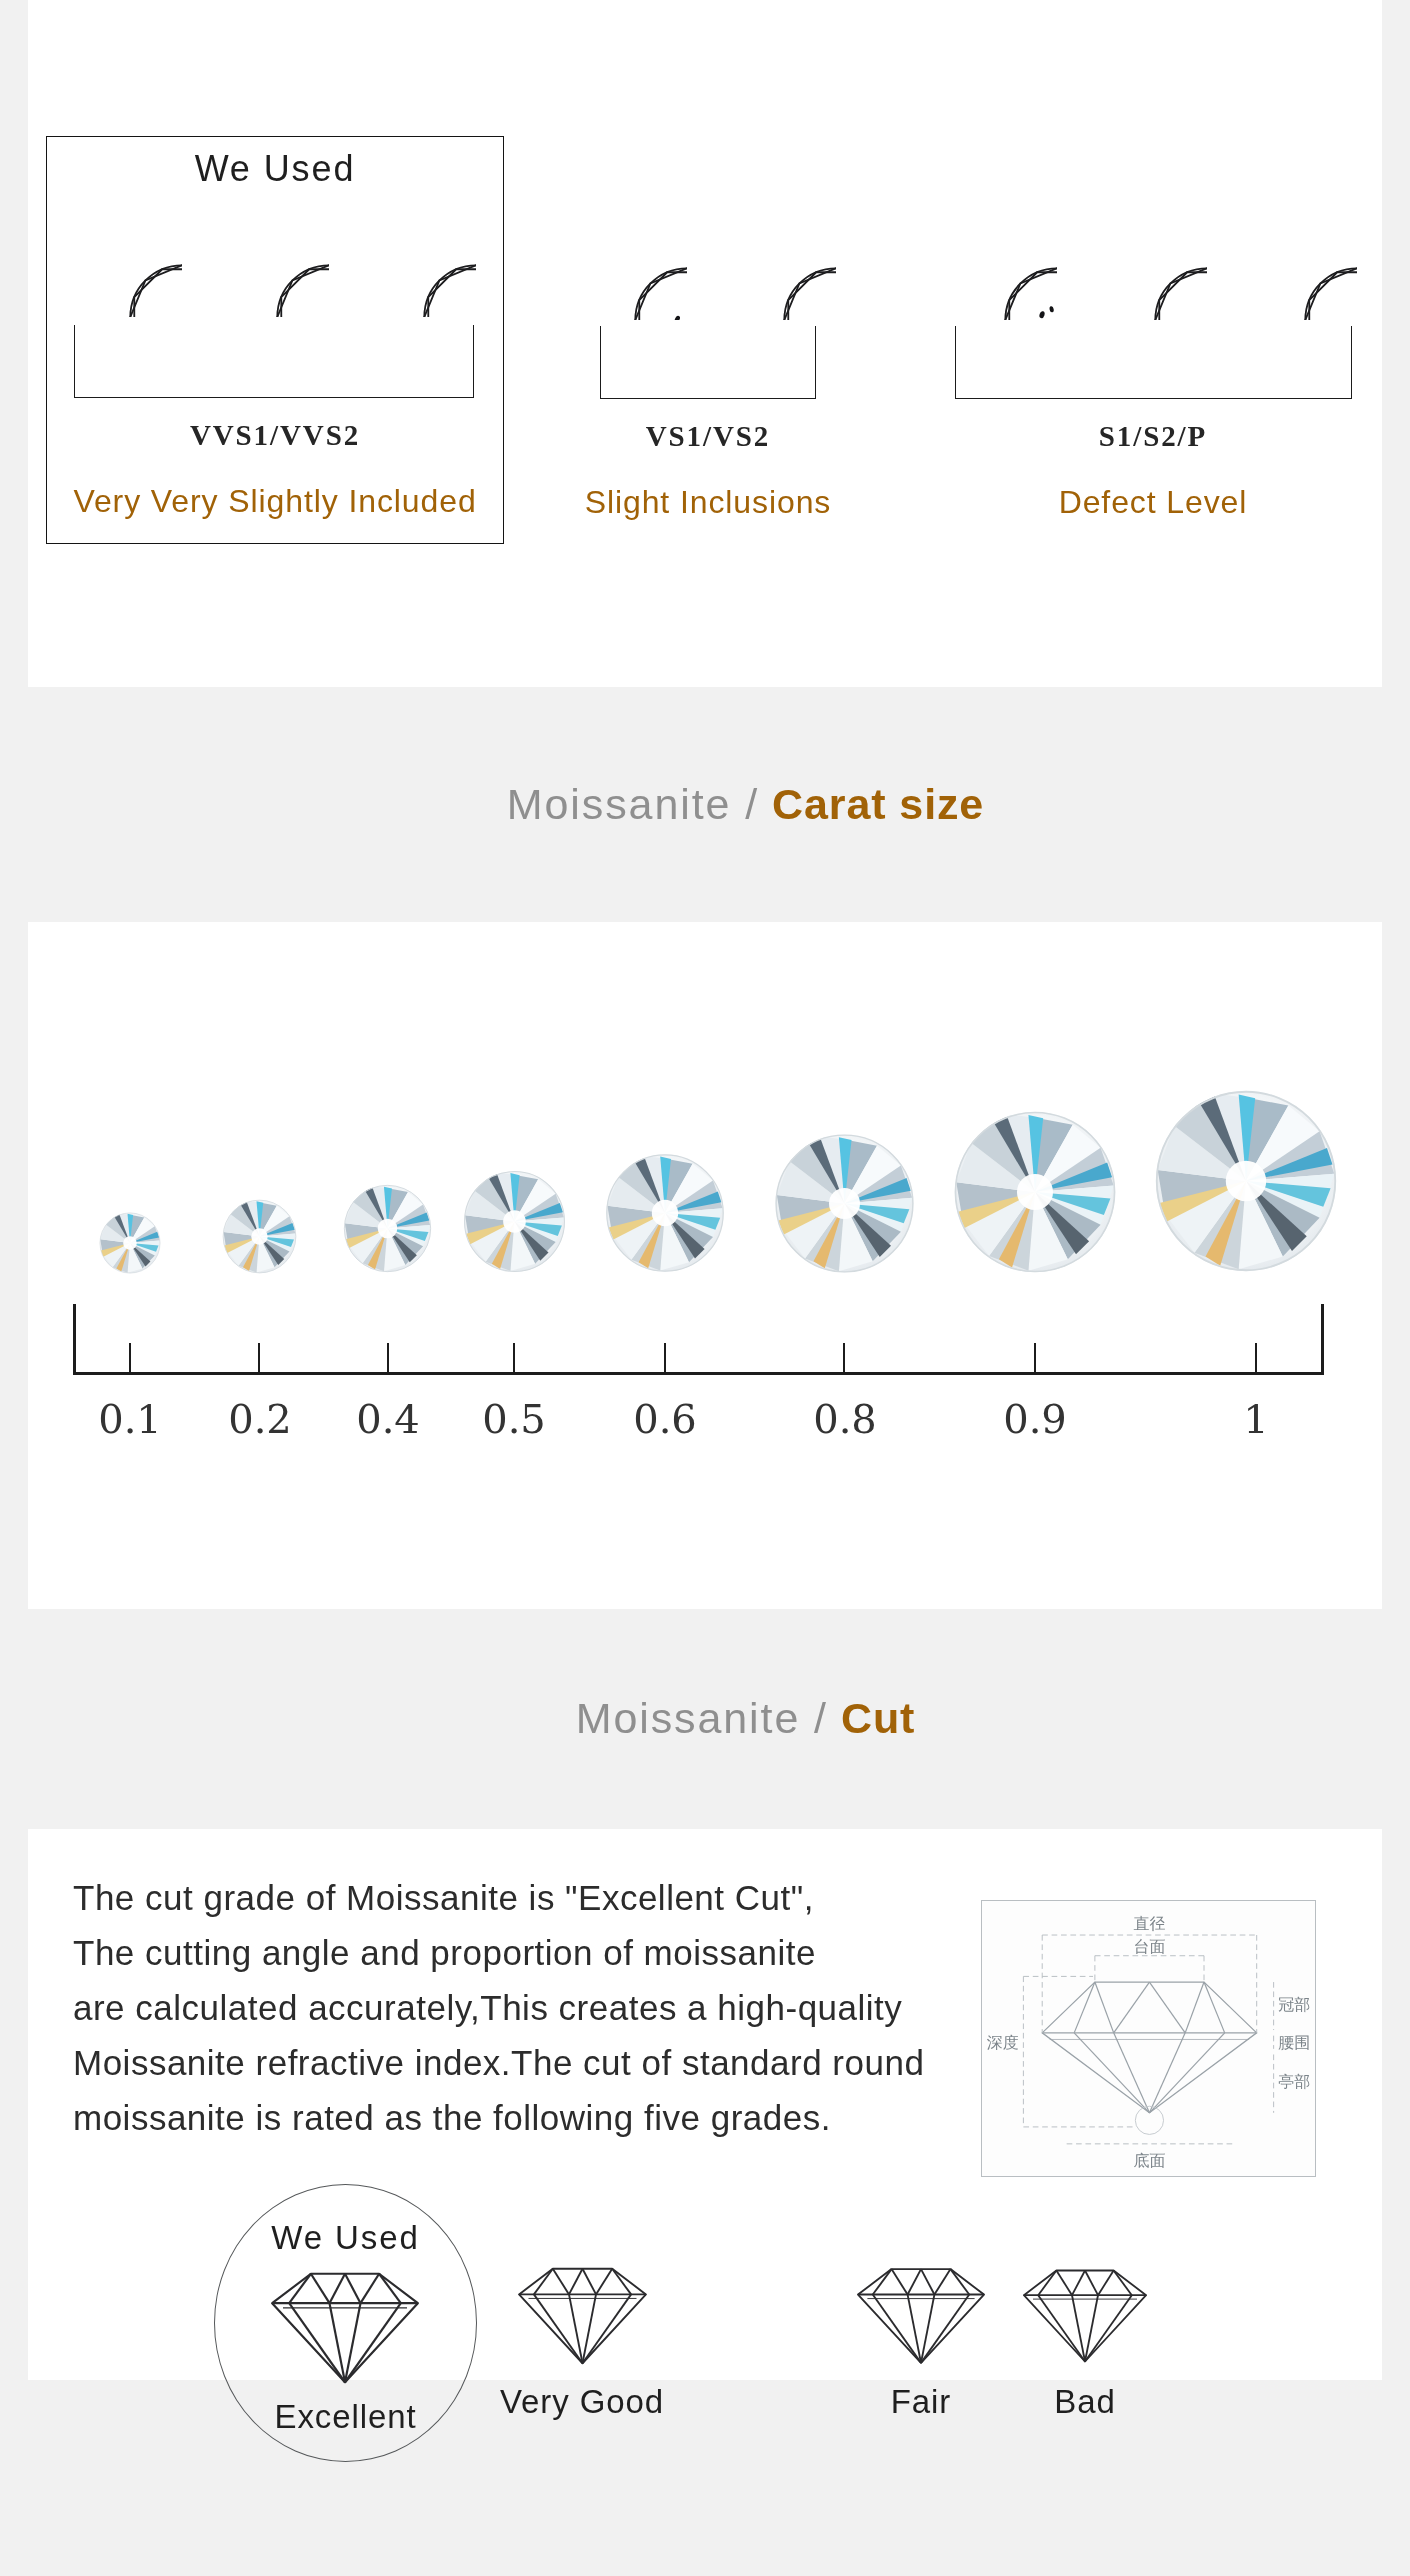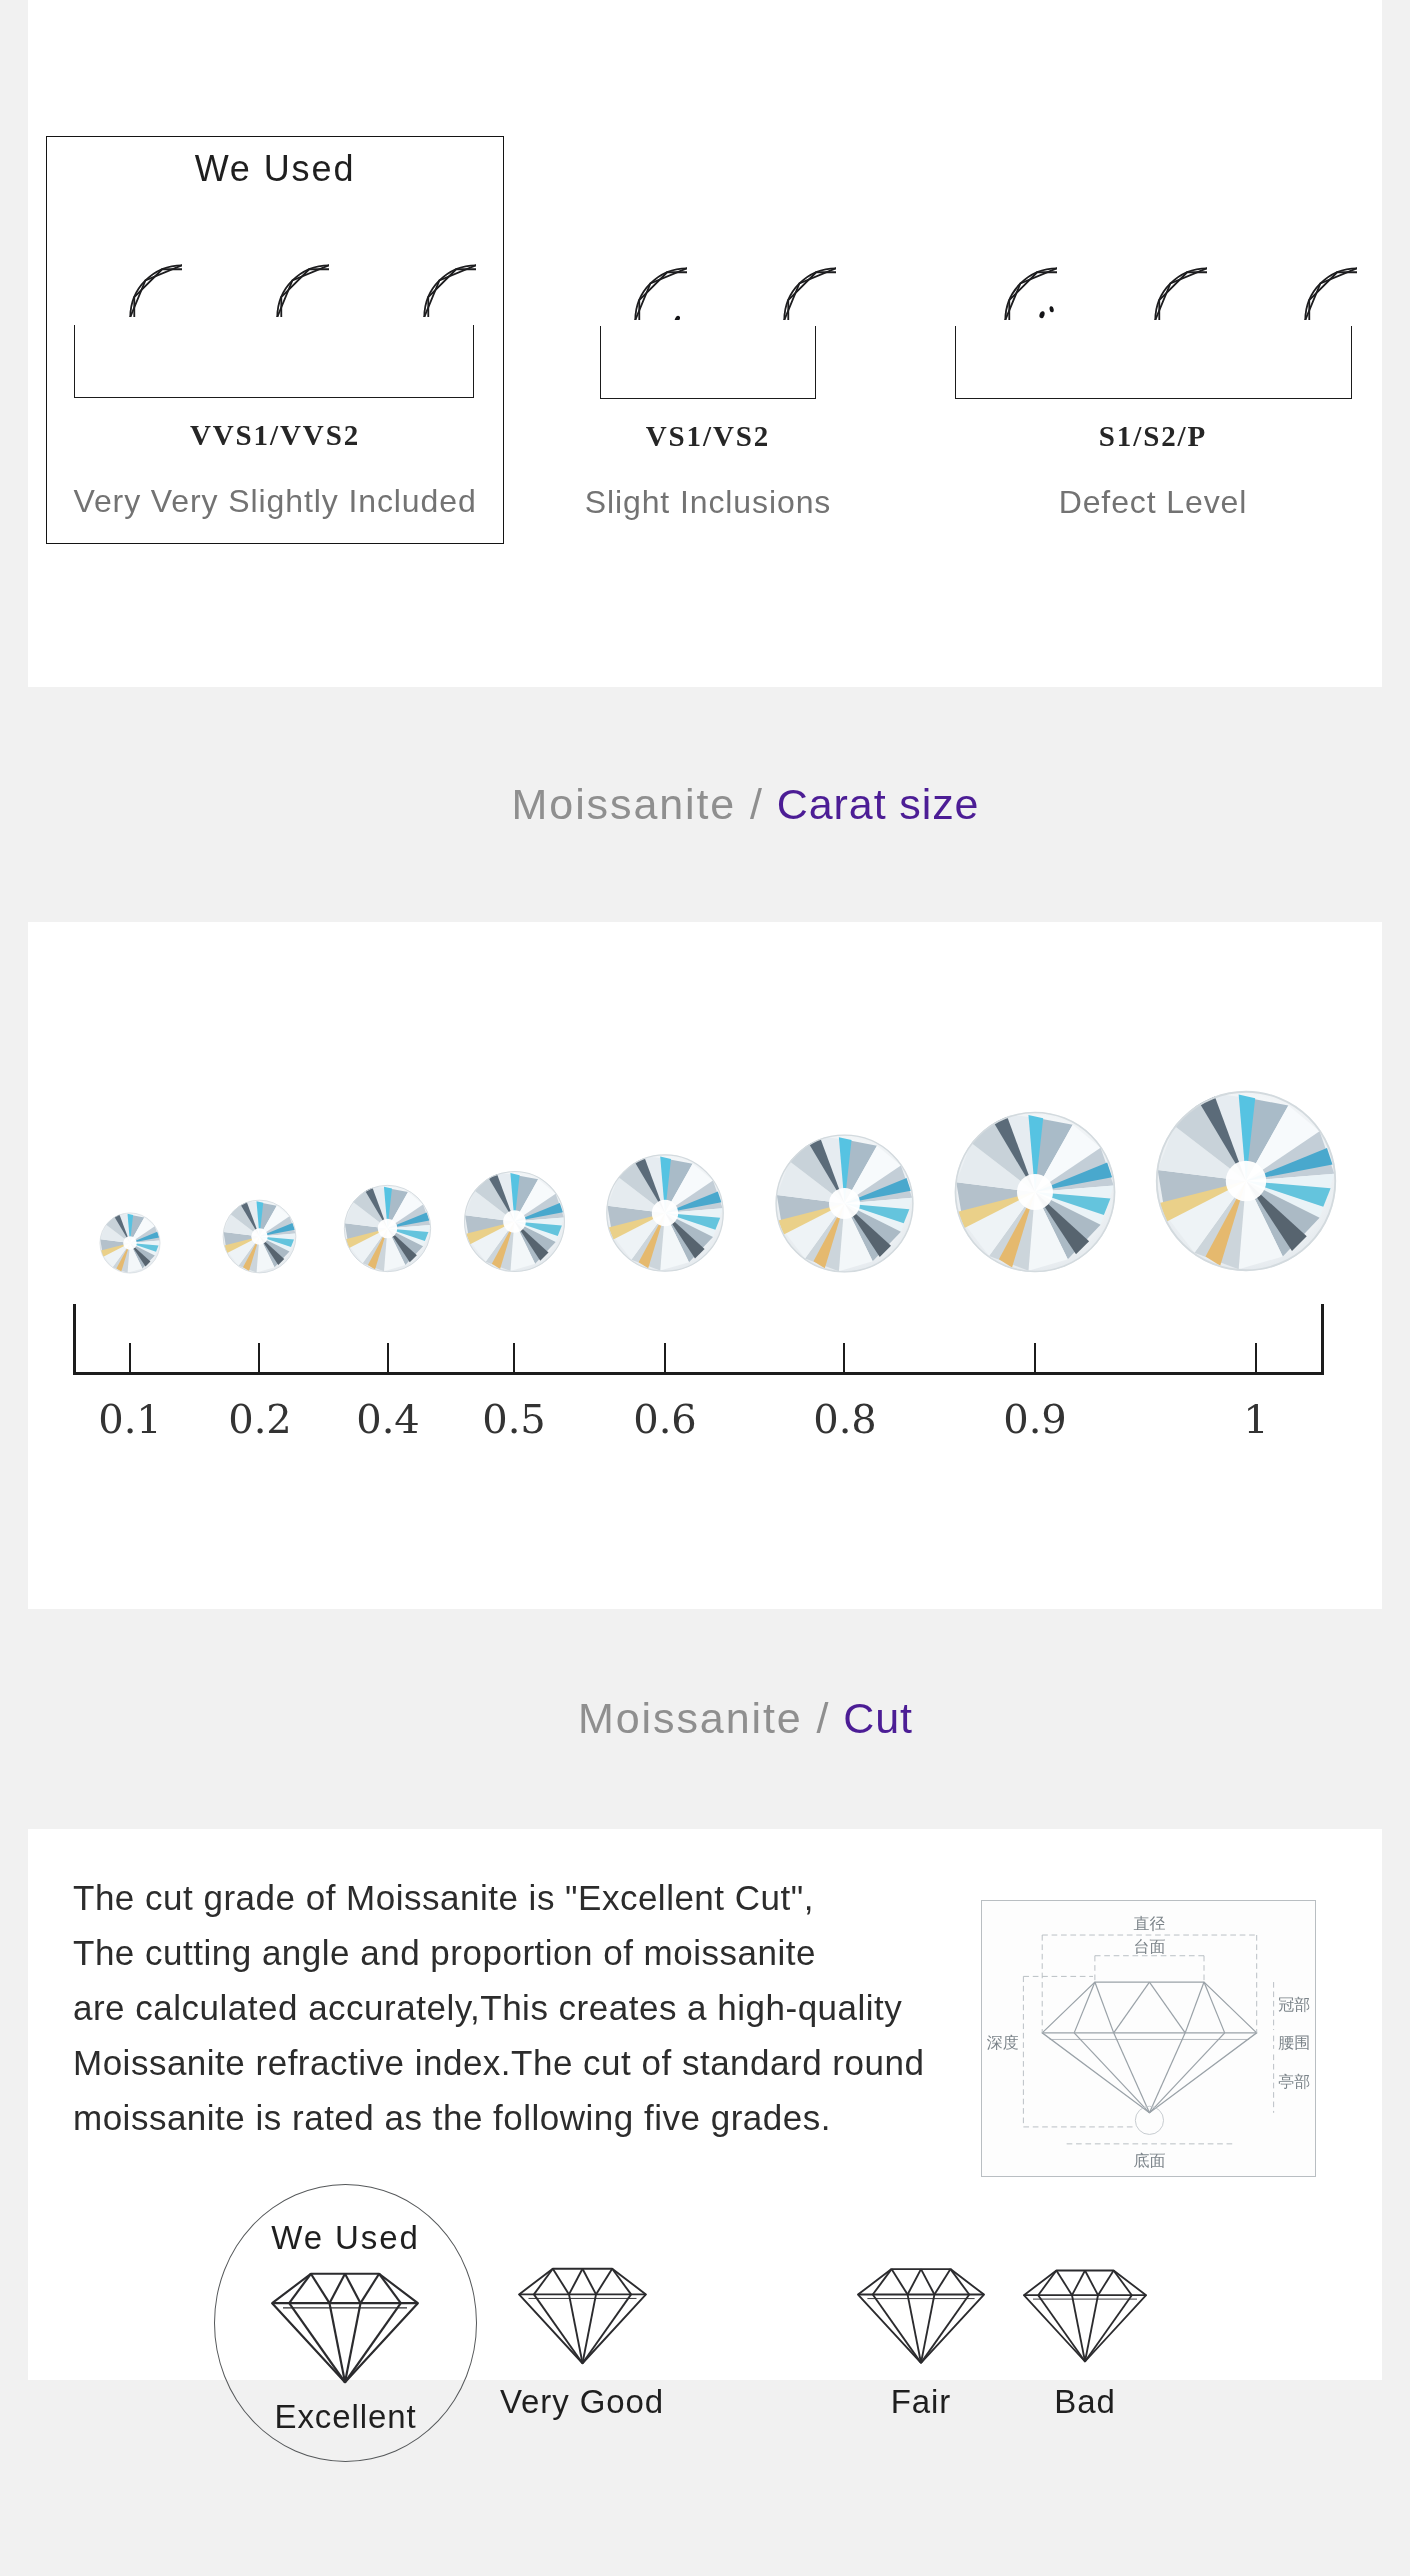--- a/index.html
+++ b/index.html
@@ -6,35 +6,35 @@
   body { background:#f1f1f1; font-family:"Liberation Sans", sans-serif; }
   .page { position:relative; width:1411px; height:2576px; background:#f1f1f1; overflow:hidden; margin:0 auto; }
   .card { position:absolute; left:28px; width:1354px; background:#ffffff; }
   #card-clarity { top:0; height:687px; }
   #band-carat   { top:687px; height:235px; }
   #card-carat   { top:922px; height:687px; }
   #band-cut     { top:1608px; height:221px; }
   #card-cut     { top:1829px; height:551px; }
   .band { position:absolute; left:0; width:1411px; display:flex; align-items:center; justify-content:center;margin-left:40px; }
   .band .title-prefix { font-size:43px; font-weight:300; letter-spacing:1.9px; color:#8f8f8f; }
-  .band .title-main   { font-size:43px; font-weight:400; letter-spacing:0.9px; color:#4c1d95; margin-left:13px; }
+  .band .title-main   { font-size:43px; font-weight:700; letter-spacing:0.9px; color:#a16207; margin-left:13px; }
 
   
   .clarity-group { position:absolute; }
   .clarity-box { left:18px; top:136px; width:458px; height:408px; border:1.9px solid #141414; }
   .we-used { position:absolute; left:0; width:100%; text-align:center;
              font-size:36px; font-weight:300; letter-spacing:1.9px; color:#1f1f1f; }
   .stones-row { position:absolute; left:0; width:100%; display:flex; justify-content:center; }
   .stone { width:107px; height:107px; }
   .bracket { position:absolute; border:1.9px solid #1b1b1b; border-top:none; }
   .grade { position:absolute; left:0; width:100%; text-align:center;
            font-family:"Liberation Serif", serif; font-size:29px; font-weight:600;
            letter-spacing:1.9px; color:#262626; }
   .desc { position:absolute; left:0; width:100%; text-align:center;
-          font-size:32px; font-weight:300; letter-spacing:0.9px; color:#737373; }
+          font-size:32px; font-weight:300; letter-spacing:0.9px; color:#a16207; }
 
   
   .gem { position:absolute; }
   .ruler-line { position:absolute; background:#1c1c1c; }
   .carat-label { position:absolute; width:132px; text-align:center;
                  font-family:"DejaVu Serif", serif; font-size:40px; color:#333; }
 
   
   .cut-paragraph { position:absolute; left:45px; top:41px; width:809px; }
   .cut-paragraph div { font-size:35px; font-weight:300; letter-spacing:0.5px;

